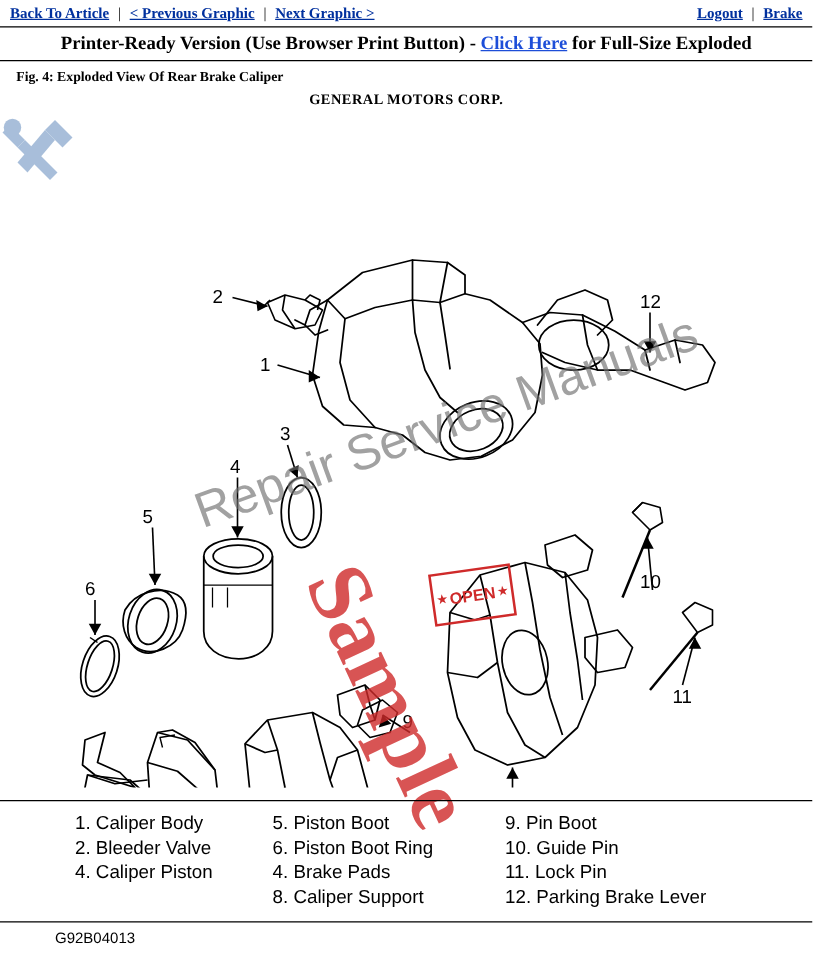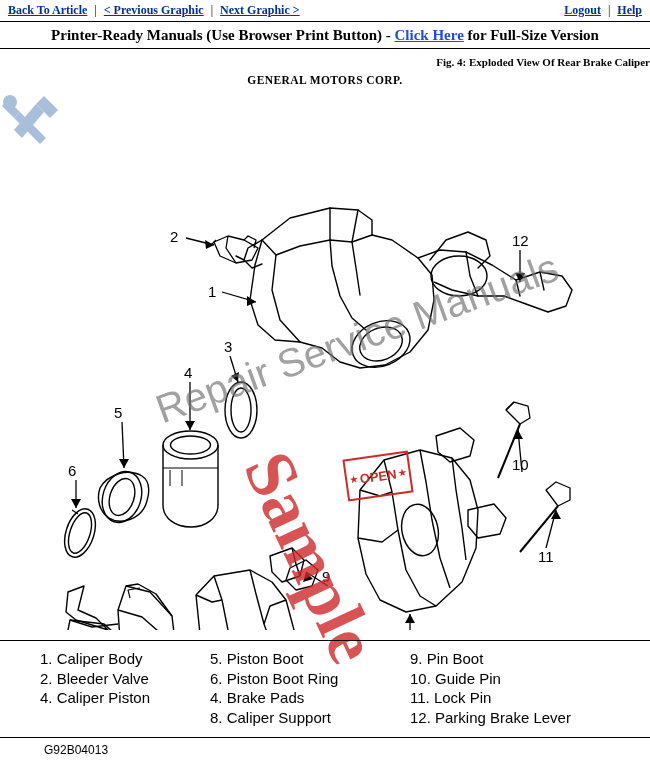--- a/index.html
+++ b/index.html
@@ -61,21 +61,21 @@
     font-family: "Liberation Serif", serif;
   }
   .printer-bar .clickhere {
     color: #1d4ed8;
     text-decoration: underline;
     cursor: pointer;
   }
 
   
   .fig-caption {
-    text-align: right;
+    text-align: left;
     font-weight: bold;
     font-size: 11px;
     padding-top: 7px;
     margin-left: 13px;
   }
   .fig-corp {
     text-align: center;
     font-weight: bold;
     font-size: 11.5px;
     letter-spacing: 0.4px;
@@ -157,21 +157,21 @@
     position: absolute;
     left: 0;
     top: 640px;
     width: 650px;
     border-top: 1px solid #000;
     padding-top: 8px;
     box-sizing: border-box;
   }
   .legend-cols {
     display: flex;
-    padding: 0 40px;
+    padding: 0 60px;
     box-sizing: border-box;
   }
   .legend-col {
     font-family: "Liberation Sans", sans-serif;
     font-size: 15px;
     line-height: 19.5px;
   }
   .legend-col.c1 { width: 170px; }
   .legend-col.c2 { width: 200px; }
   .legend-col.c3 { width: 200px; }
@@ -206,26 +206,26 @@
   <div class="left">
     <span class="navlink">Back To Article</span>
     <span class="sep">|</span>
     <span class="navlink">&lt; Previous Graphic</span>
     <span class="sep">|</span>
     <span class="navlink">Next Graphic &gt;</span>
   </div>
   <div class="right">
     <span class="navlink">Logout</span>
     <span class="sep">|</span>
-    <span class="navlink">Help</span>
+    <span class="navlink">Brake</span>
   </div>
 </div>
 
 <div class="printer-bar">
-  <span>Printer-Ready Manuals (Use Browser Print Button) - </span><span class="clickhere">Click Here</span><span> for Full-Size Version</span>
+  <span>Printer-Ready Version (Use Browser Print Button) - </span><span class="clickhere">Click Here</span><span> for Full-Size Exploded</span>
 </div>
 
 <div class="fig-caption">Fig. 4: Exploded View Of Rear Brake Caliper</div>
 <div class="fig-corp">GENERAL MOTORS CORP.</div>
 
 <div class="drawing">
 
   <svg width="650" height="540" viewBox="0 0 650 540">
     <g fill="none" stroke="#000" stroke-width="1.4" stroke-linejoin="round" stroke-linecap="round">
 

